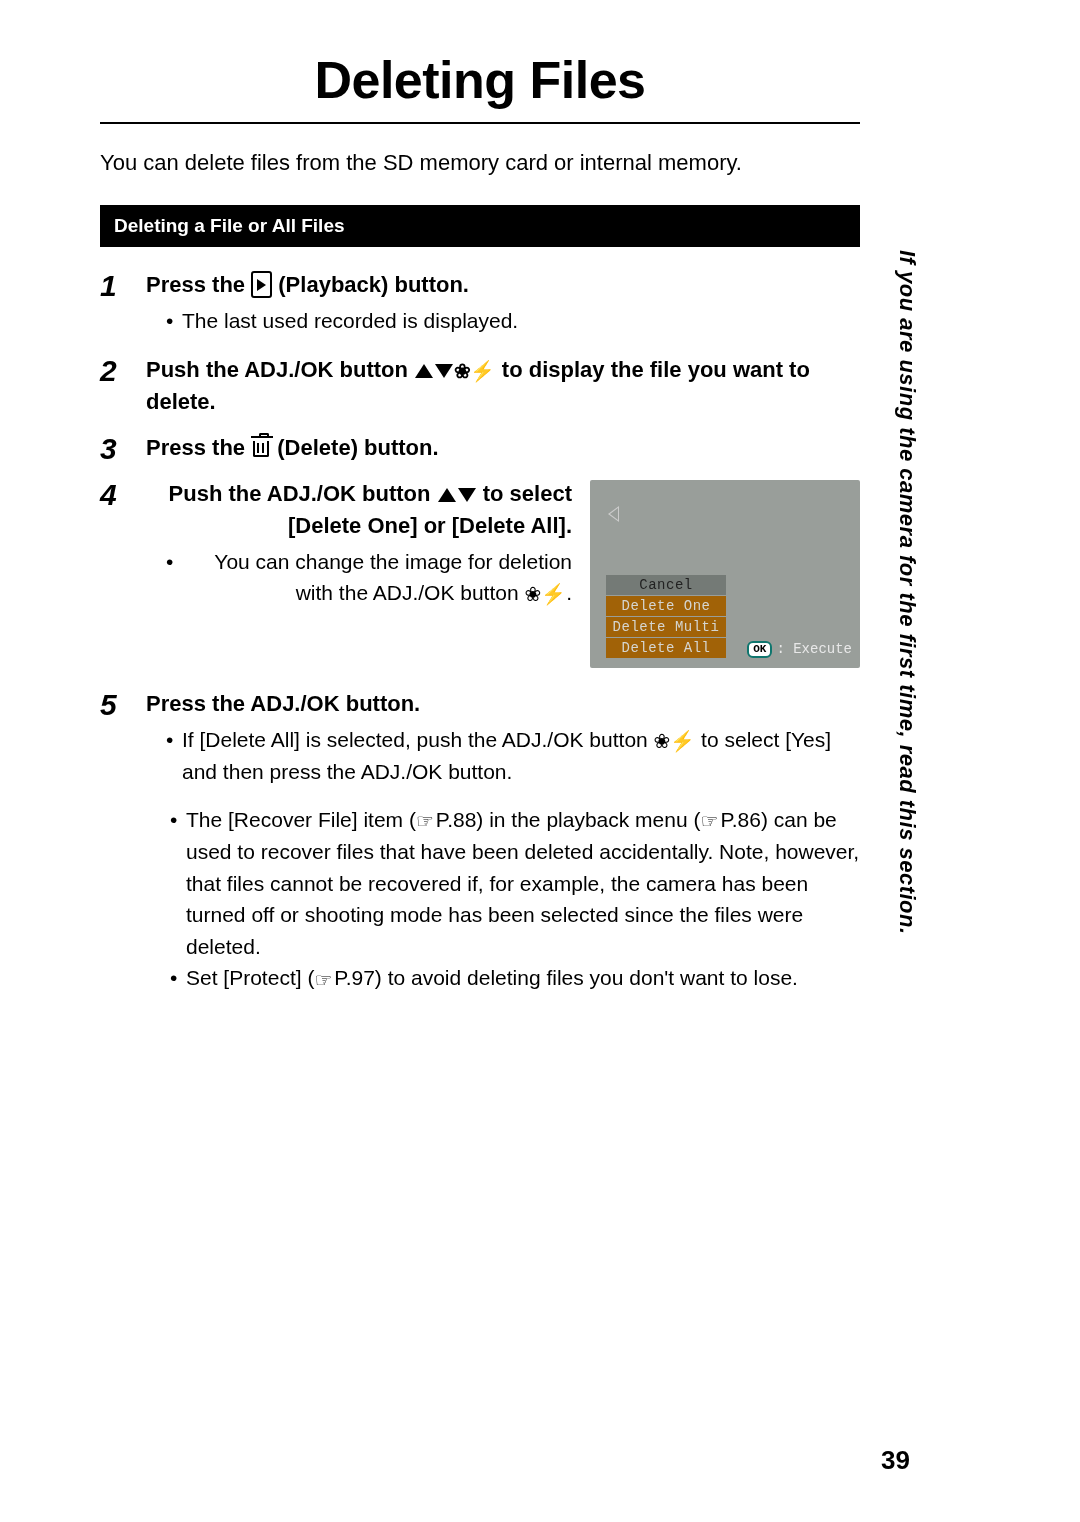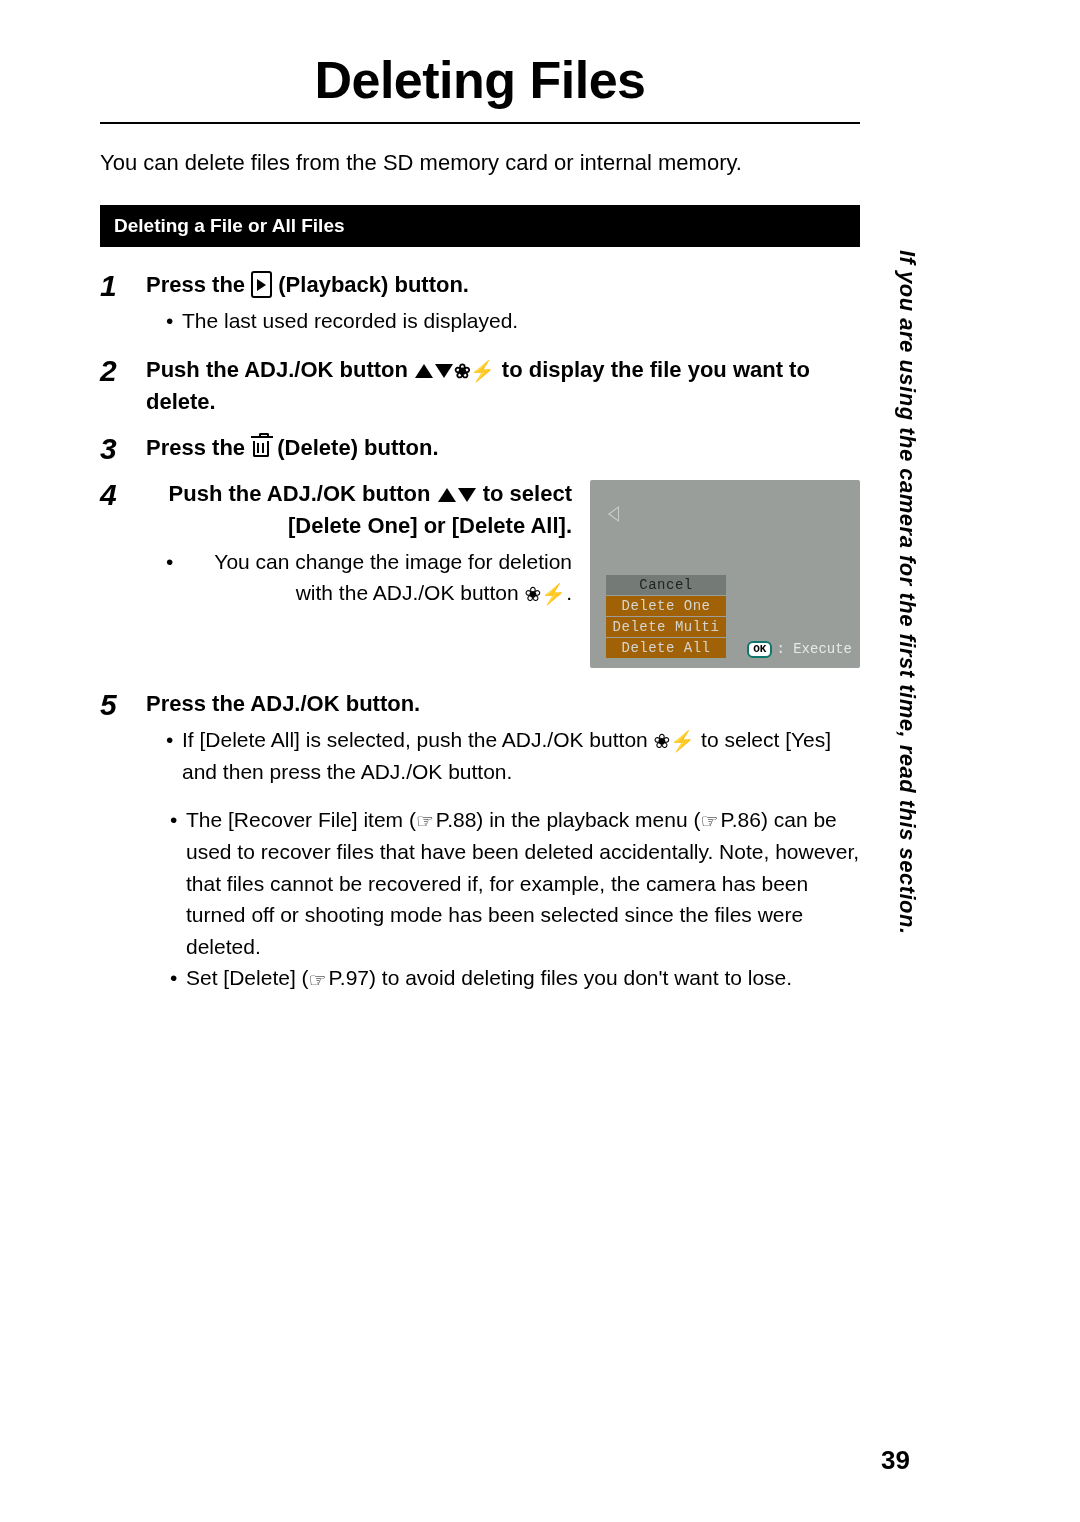--- a/index.html
+++ b/index.html
@@ -331,19 +331,19 @@
         </li>
       </ul>
     </div>
   </div>
 
   <ul class="bullet-list note-list">
     <li>
       <span>The [Recover File] item (</span><span class="hand-icon">☞</span><span>P.88</span><span>) in the playback menu (</span><span class="hand-icon">☞</span><span>P.86</span><span>) can be used to recover files that have been deleted accidentally.  Note, however, that files cannot be recovered if, for example, the camera has been turned off or shooting mode has been selected since the files were deleted.</span>
     </li>
     <li>
-      <span>Set [Delete] (</span><span class="hand-icon">☞</span><span>P.97</span><span>) to avoid deleting files you don't want to lose.</span>
+      <span>Set [Protect] (</span><span class="hand-icon">☞</span><span>P.97</span><span>) to avoid deleting files you don't want to lose.</span>
     </li>
   </ul>
 </div>
 
 <div class="side-text">If you are using the camera for the first time, read this section.</div>
 <div class="page-num">39</div>
 
 </body></html>

